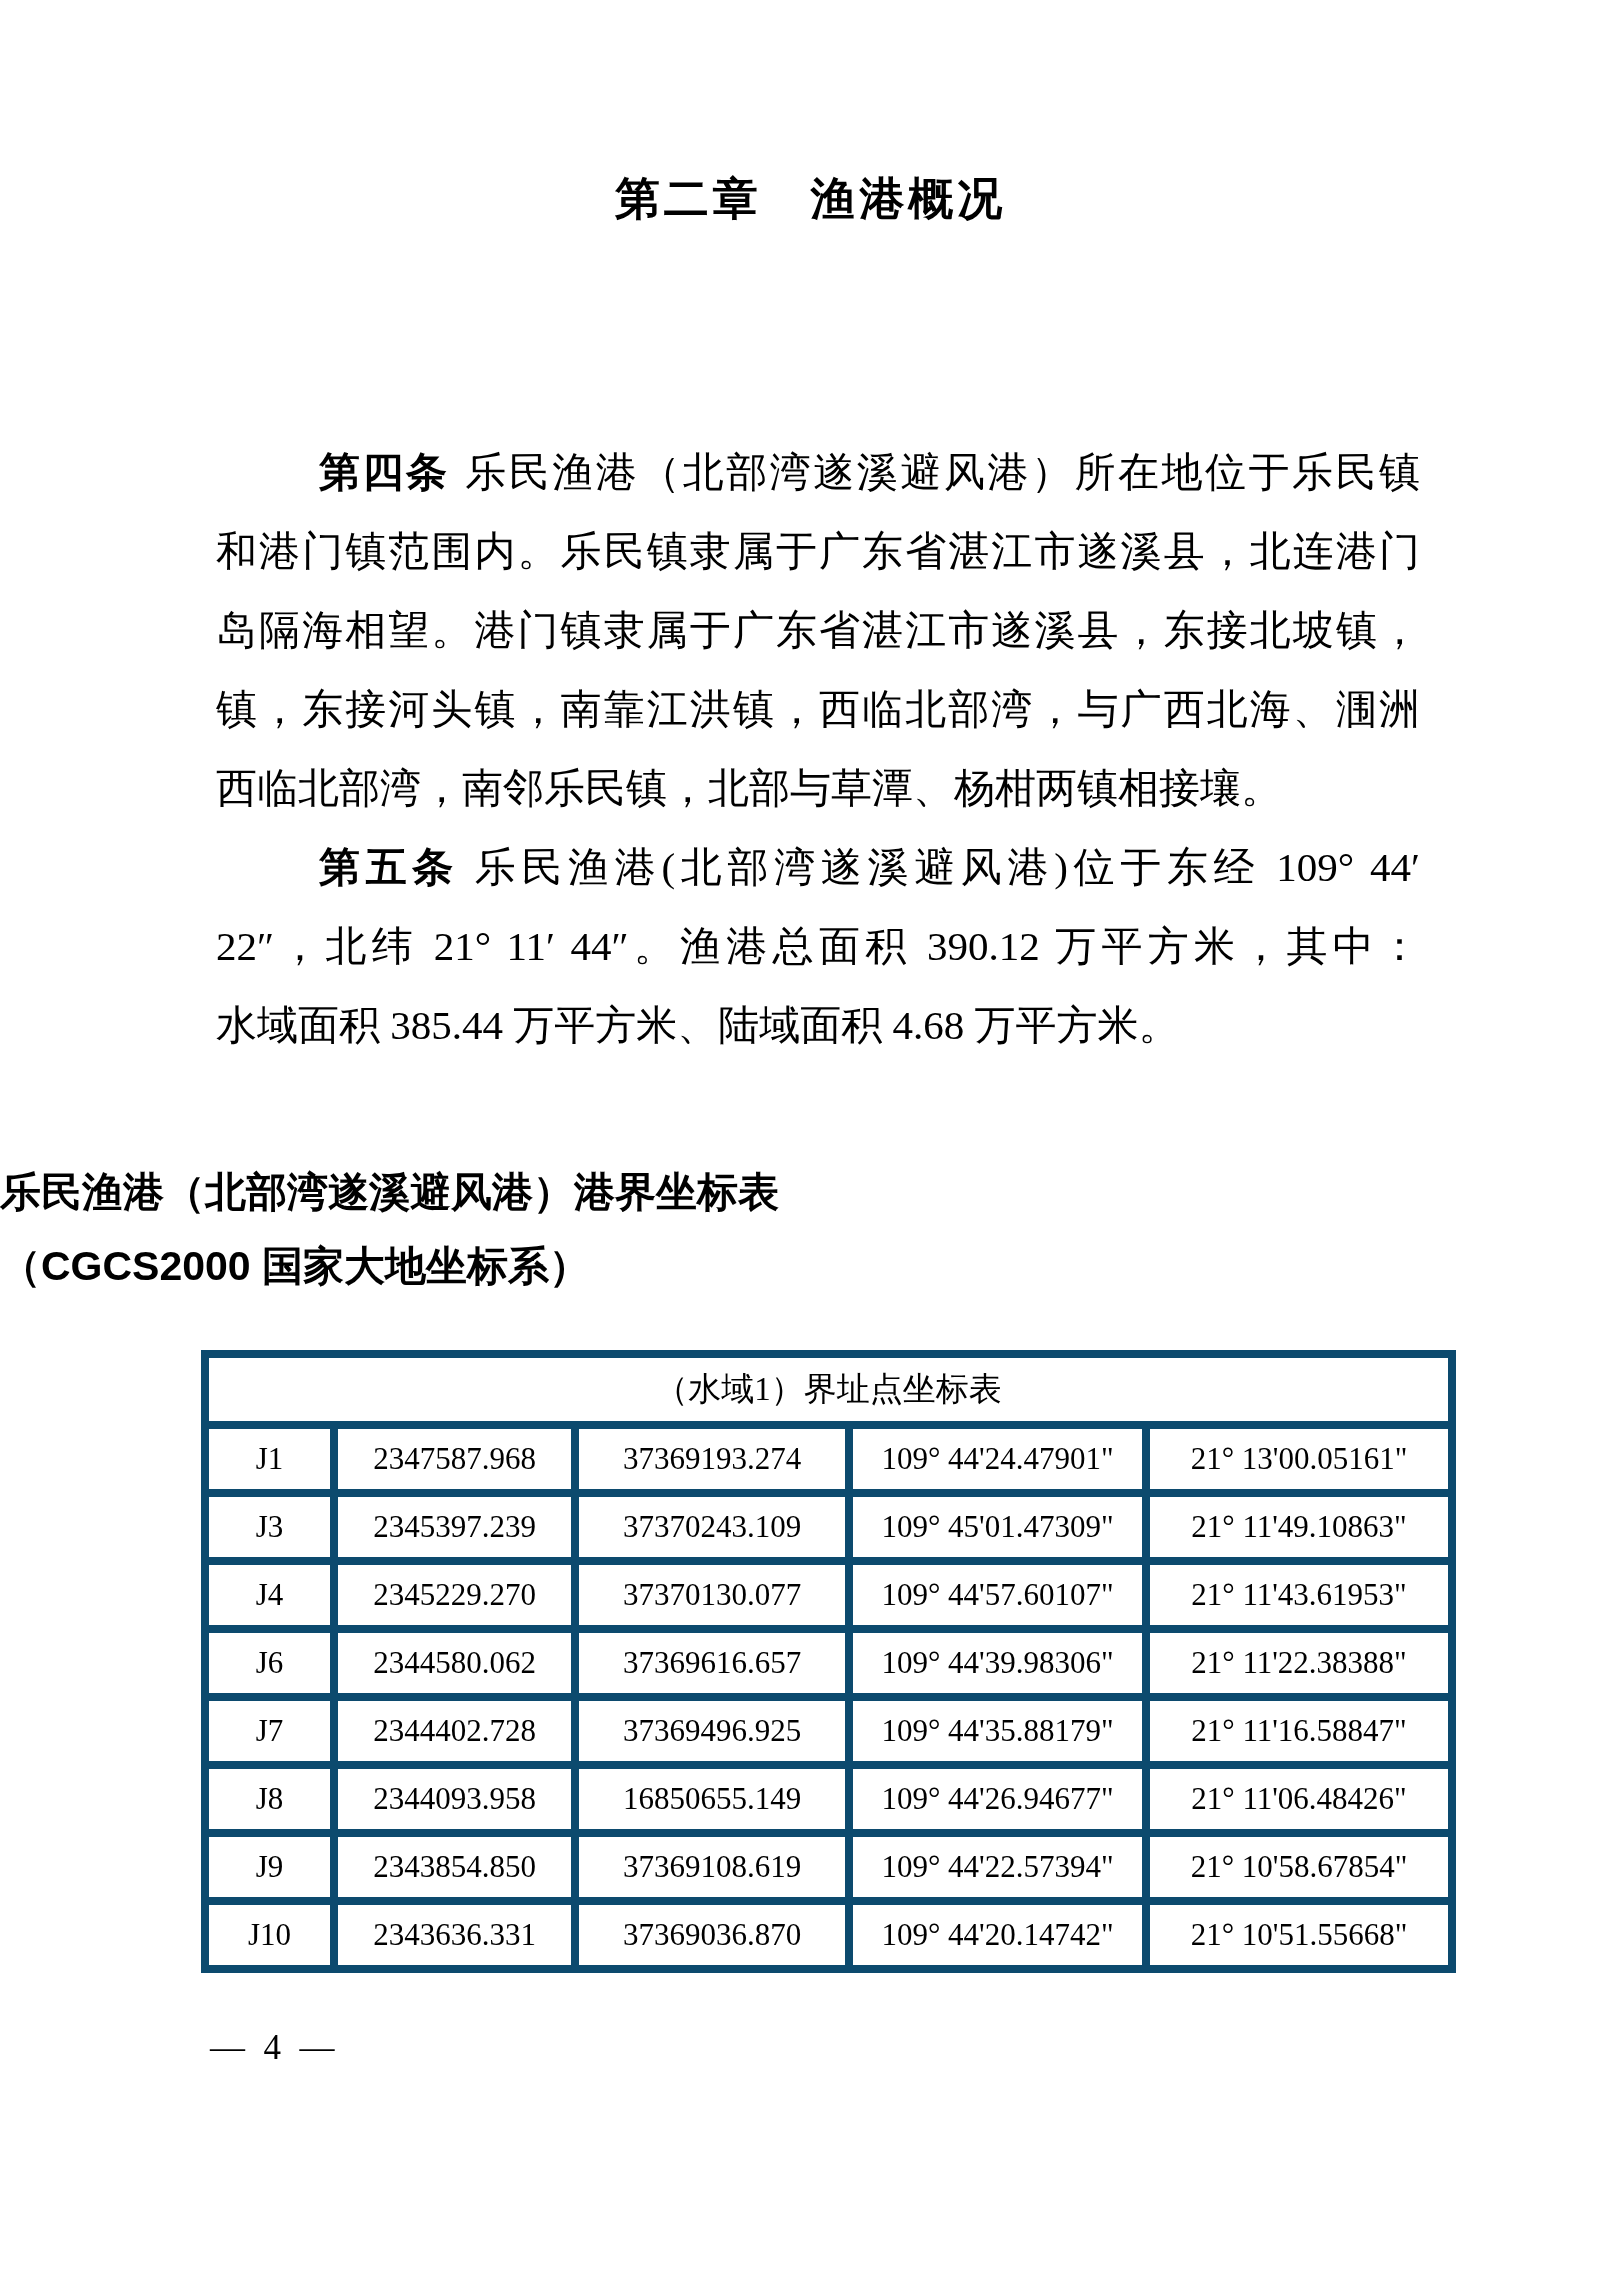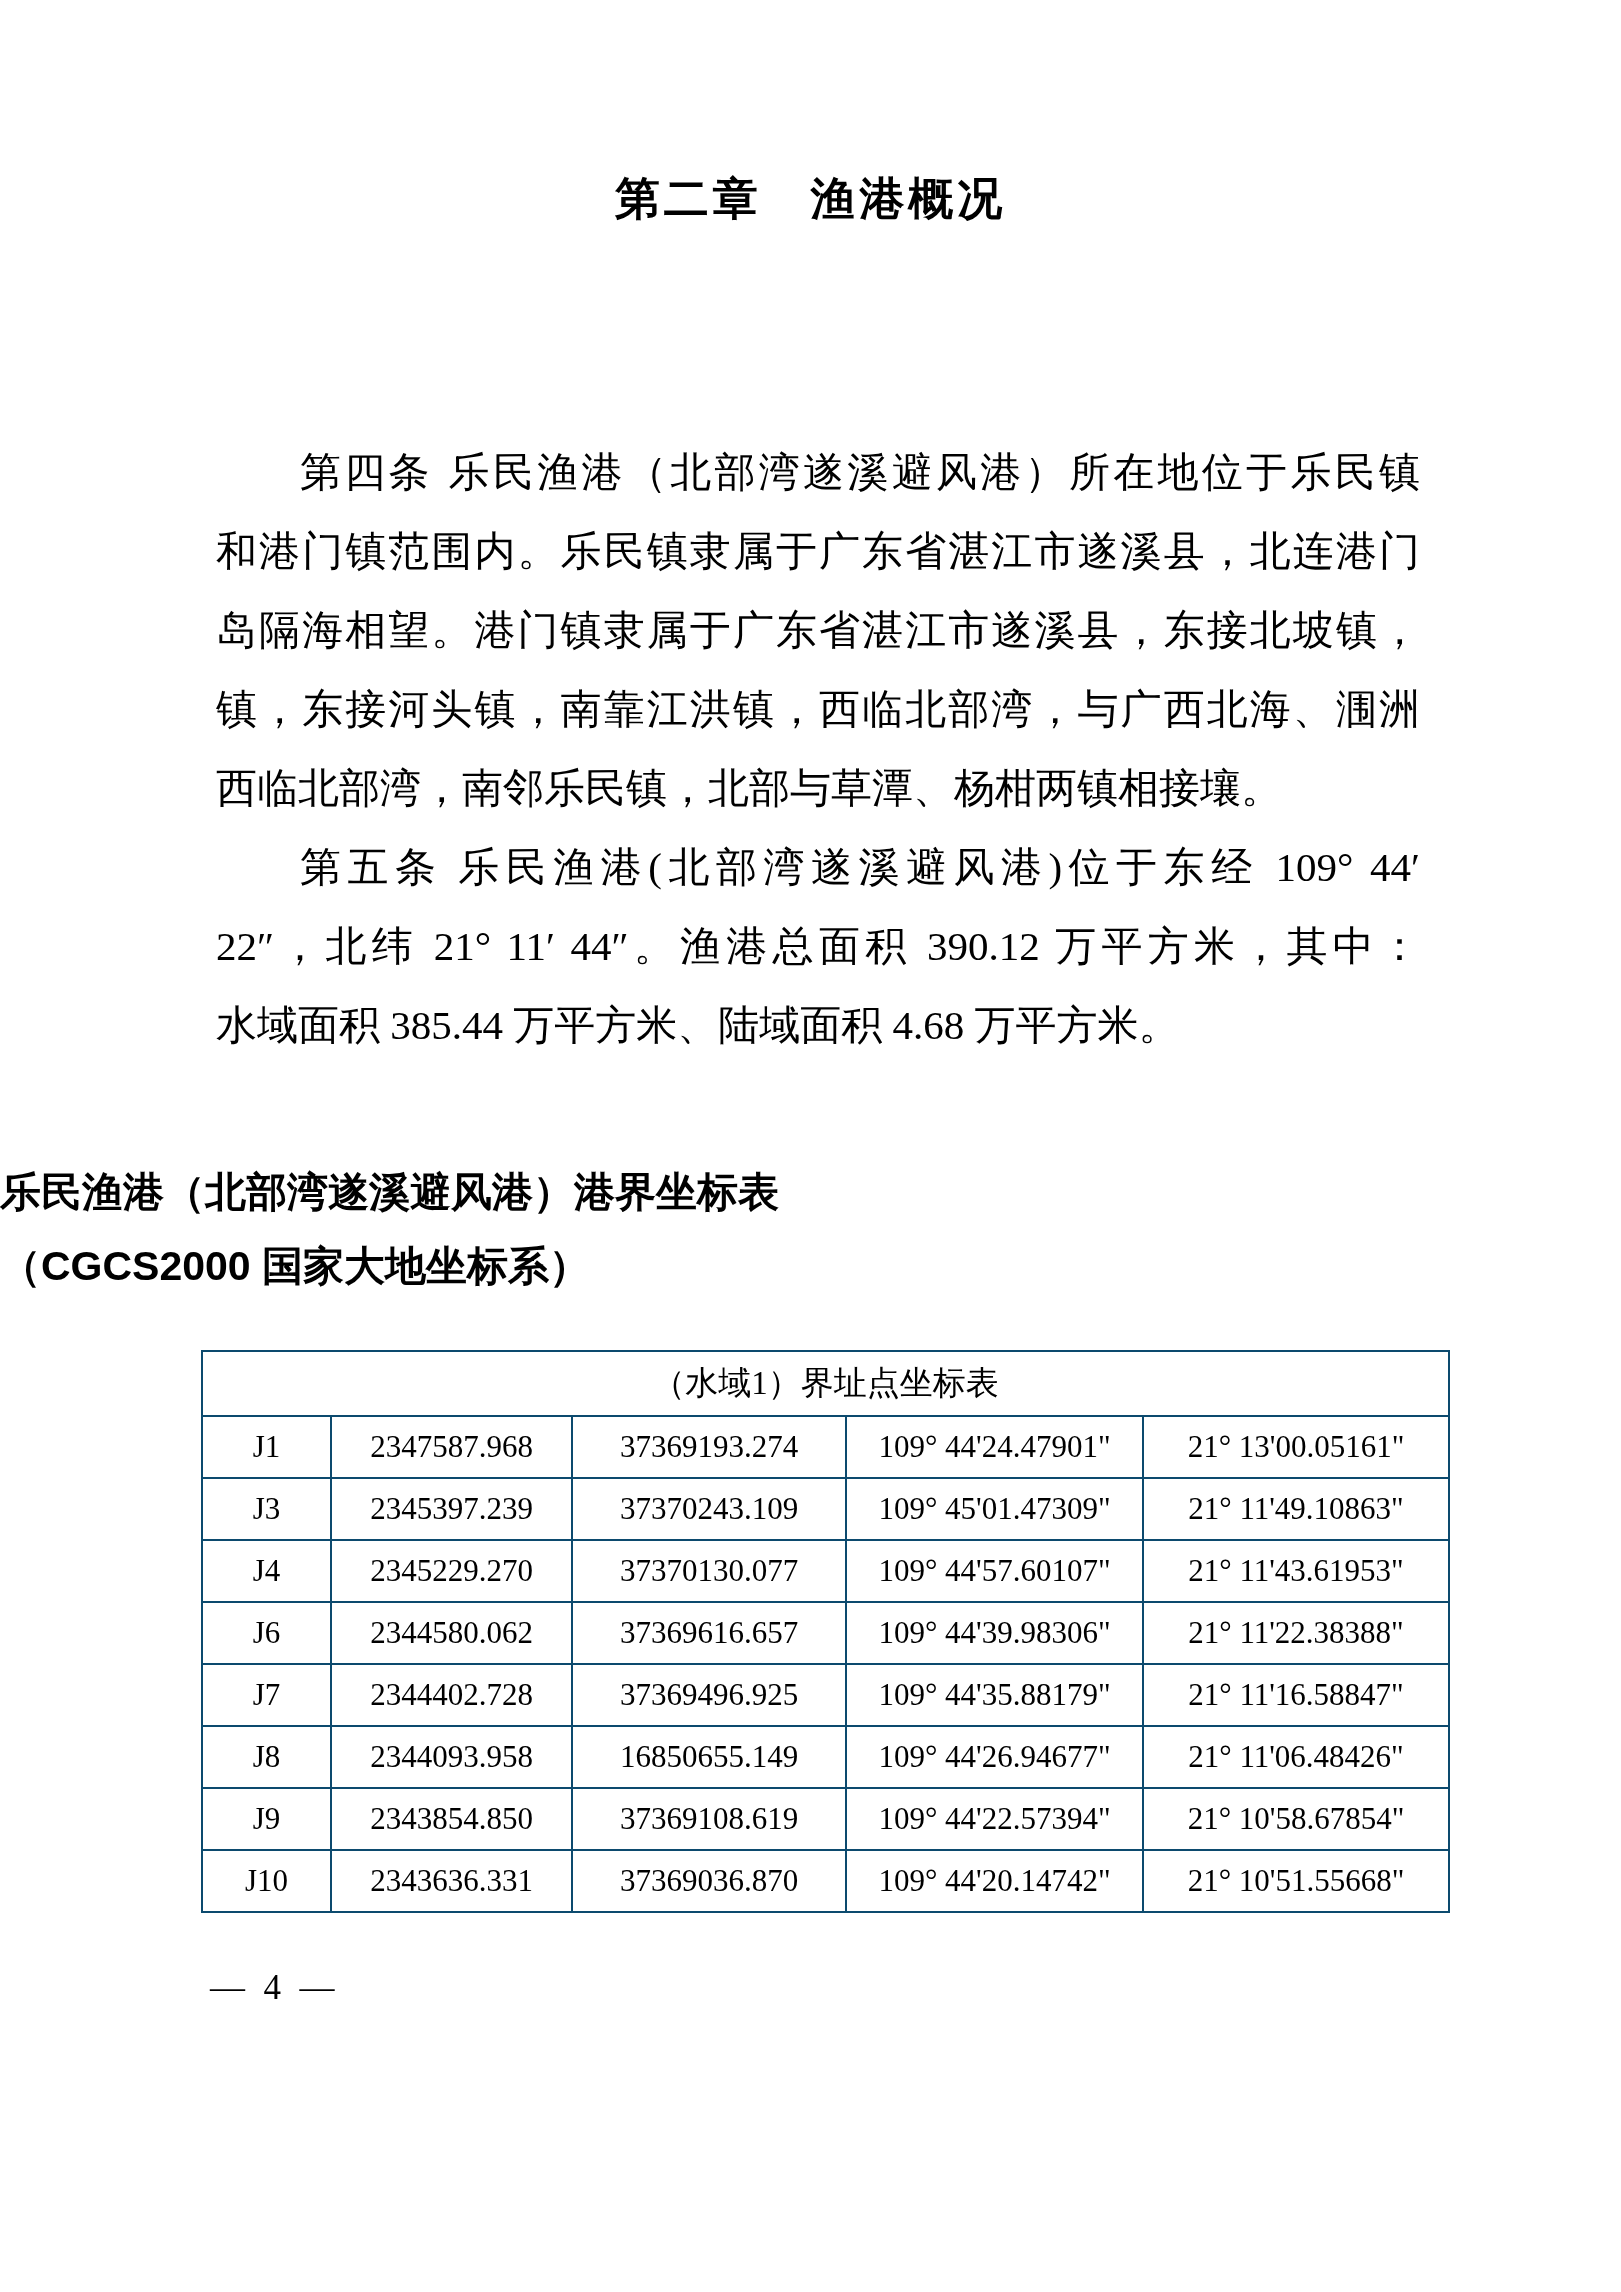--- a/index.html
+++ b/index.html
@@ -26,41 +26,42 @@
   .line {
     line-height:79px;
     height:79px;
     text-align:justify;
     text-align-last:justify;
   }
   .line.first { text-indent:84px; }
   .line.para-end { text-align-last:left; }
   .art-label {
     font-family:"Liberation Sans", sans-serif;
-    font-weight:normal;
+    font-weight:bold;
     margin-right:15.7px;
+    margin-left:19px;
   }
   .table-title {
     margin:90px 0 0 0;
     text-align:left;
     font-family:"Liberation Sans", sans-serif;
     font-weight:bold;
     font-size:41px;
     line-height:74px;
   }
   table.coords {
     border-collapse:collapse;
     table-layout:fixed;
     width:1248px;
     margin:47px 0 0 201px;
     border:2.9px solid #000;
     font-size:31px;
   }
   table.coords td, table.coords th {
-    border:2px solid #0c4a6e;
+    border:8px solid #0c4a6e;
     text-align:center;
     vertical-align:middle;
     padding:0;
     font-weight:normal;
     height:60px;
     overflow:hidden;
     white-space:nowrap;
   }
   table.coords .caption-cell { height:63px; font-size:33px; }
   table.coords th { height:63px; font-size:33px; }

